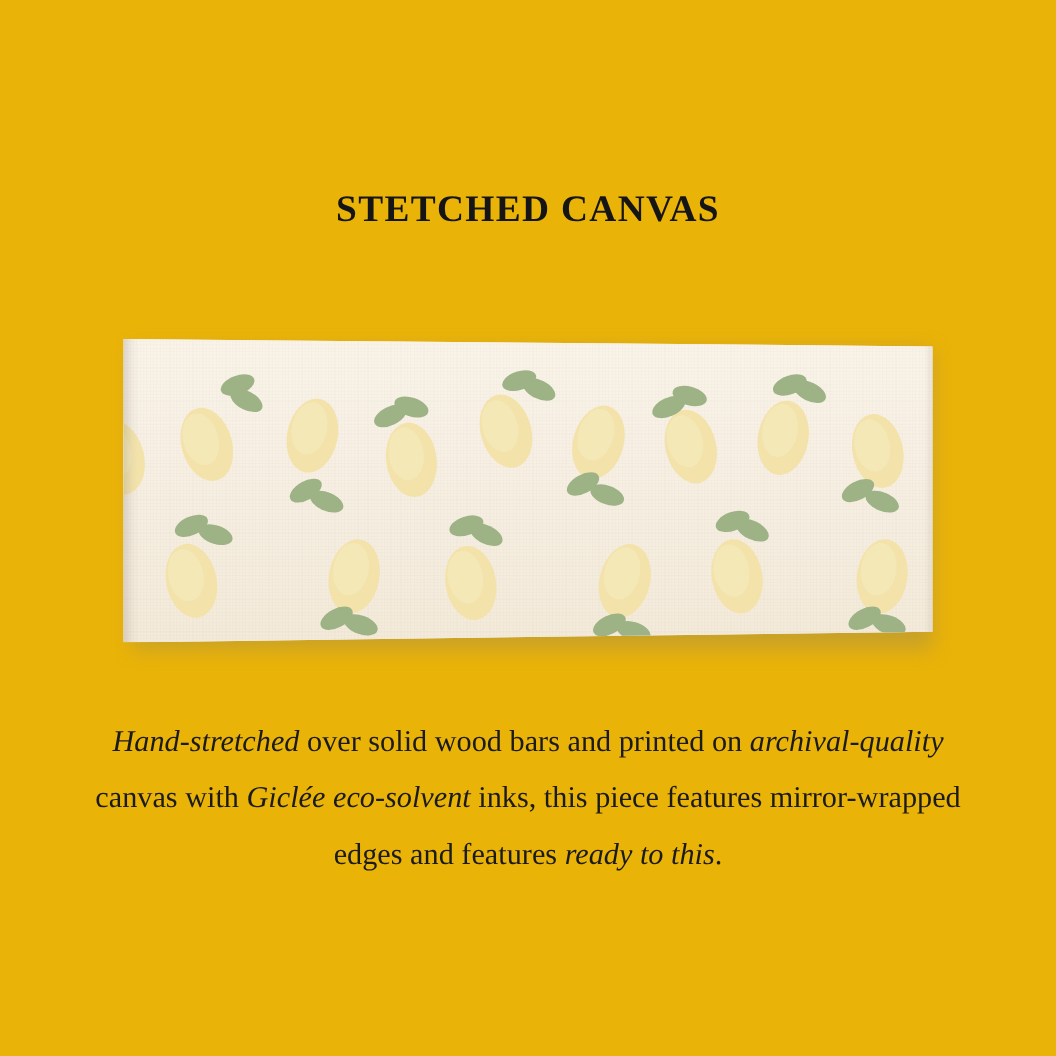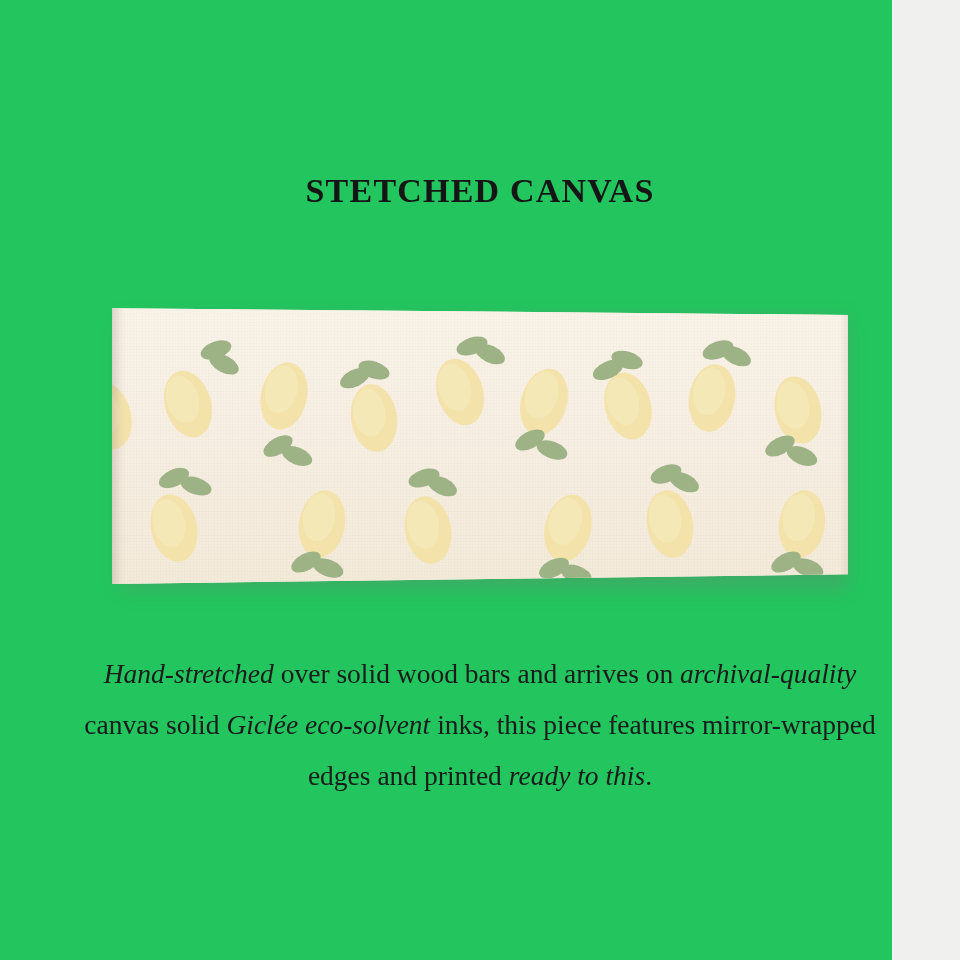--- a/index.html
+++ b/index.html
@@ -8,23 +8,23 @@
   }
   body {
     width: 960px;
     height: 960px;
     background: #f0f0ee;
     font-family: "Liberation Serif", serif;
     overflow: hidden;
   }
   .page {
     position: relative;
-    width: 892px;
+    width: 960px;
     height: 960px;
-    background: #22c55e;
+    background: #eab308;
   }
   .title {
     position: absolute;
     top: 172px;
     left: 0;
     width: 960px;
     text-align: center;
     font-family: "Liberation Serif", serif;
     font-weight: bold;
     font-size: 34px;
@@ -279,19 +279,19 @@
             <use href="#leaf"></use>
           </g>
       </svg>
 
       <div class="canvas-edge"></div>
       <div class="canvas-edge-right"></div>
     </div>
   </div>
 
   <div class="desc">
-    <span class="em">Hand-stretched</span><span> over solid wood bars and arrives</span>
-    <span>on </span><span class="em">archival-quality</span><span> canvas solid </span><span class="em">Giclée eco-solvent</span>
+    <span class="em">Hand-stretched</span><span> over solid wood bars and printed</span>
+    <span>on </span><span class="em">archival-quality</span><span> canvas with </span><span class="em">Giclée eco-solvent</span>
     <span>inks, this piece features mirror-wrapped edges and</span>
-    <span>printed </span><span class="em">ready to this</span><span>.</span>
+    <span>features </span><span class="em">ready to this</span><span>.</span>
   </div>
 
 </div>
 
 </body></html>

